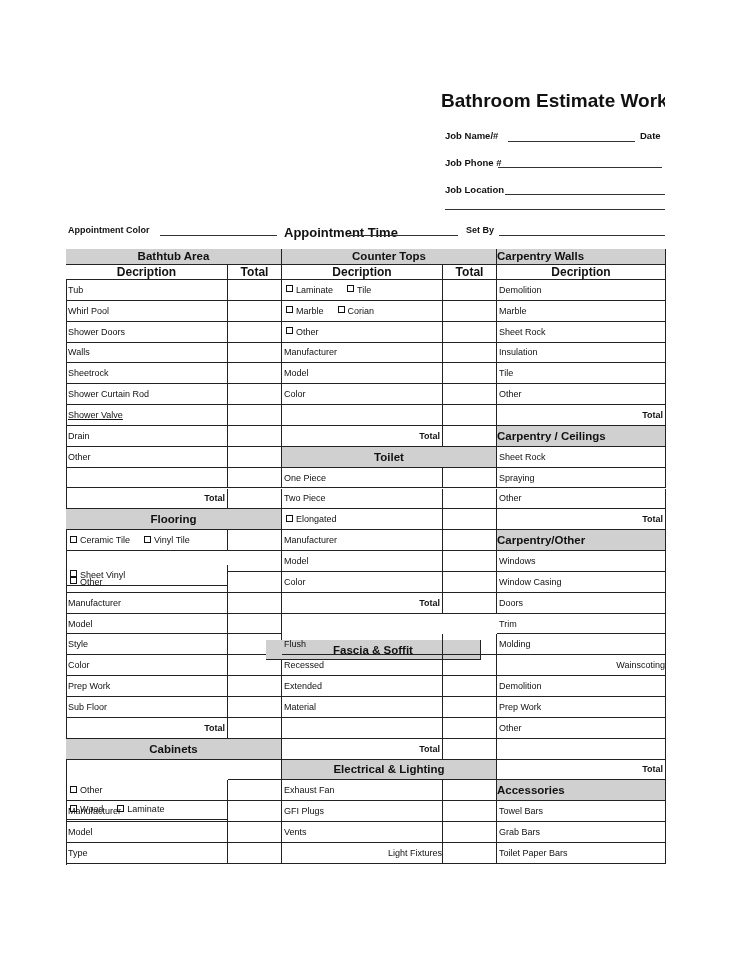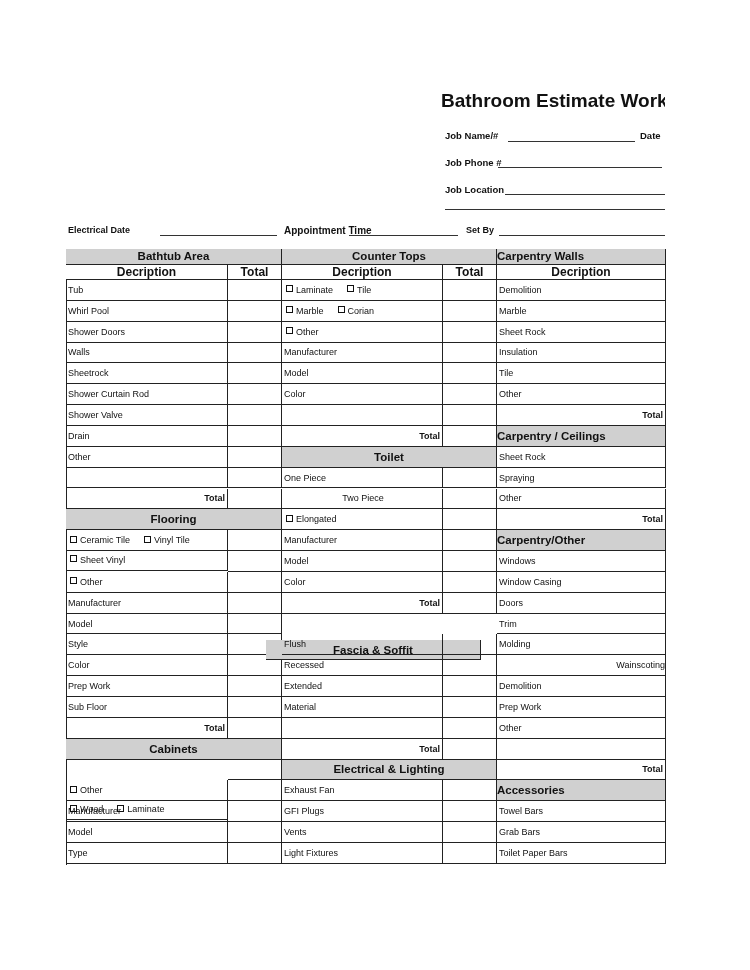--- a/index.html
+++ b/index.html
@@ -28,23 +28,23 @@
 <div class="uline" style="left:508px;top:141px;width:127px;"></div>
 <div class="field" style="left:640px;top:130px;">Date</div>
 
 <div class="field" style="left:445px;top:157px;">Job Phone #</div>
 <div class="uline" style="left:498px;top:167px;width:164px;"></div>
 
 <div class="field" style="left:445px;top:184px;">Job Location</div>
 <div class="uline" style="left:505px;top:194px;width:160px;"></div>
 <div class="uline" style="left:445px;top:209px;width:220px;"></div>
 
-<div class="field" style="left:68px;top:225px;font-size:9px;">Electrical Date</div>
+<div class="field" style="left:68px;top:225px;font-size:9px;">Appointment Color</div>
 <div class="uline" style="left:160px;top:235px;width:117px;"></div>
-<div class="field" style="left:284px;top:225px;font-size:10px;">Appointment Time</div>
+<div class="field" style="left:284px;top:225px;font-size:13px;">Appointment Time</div>
 <div class="uline" style="left:349px;top:235px;width:109px;"></div>
 <div class="field" style="left:466px;top:225px;font-size:9px;">Set By</div>
 <div class="uline" style="left:499px;top:235px;width:166px;"></div>
 
 <div class="sheet">
   <div class="topline"></div>
   <div class="leftline"></div>
   <div class="grid" id="grid">
       <div class="cell head" style="left: 0px; top: 0px; width: 216px; height: 15.5px;">
         <span>Bathtub Area</span>
@@ -72,21 +72,21 @@
       </div>
       <div class="cell " style="left: 162px; top: 93.55px; width: 54px; height: 20.85px;"></div>
       <div class="cell " style="left: 0px; top: 114.4px; width: 162px; height: 20.85px;">
         <span>Sheetrock</span>
       </div>
       <div class="cell " style="left: 162px; top: 114.4px; width: 54px; height: 20.85px;"></div>
       <div class="cell " style="left: 0px; top: 135.25px; width: 162px; height: 20.85px;">
         <span>Shower Curtain Rod</span>
       </div>
       <div class="cell " style="left: 162px; top: 135.25px; width: 54px; height: 20.85px;"></div>
-      <div class="cell " style="left: 0px; top: 156.1px; width: 162px; height: 20.85px;">
+      <div class="cell " style="left: 0px; top: 156.1px; width: 162px; height: 20.85px; text-decoration: underline;">
         <span>Shower Valve</span>
       </div>
       <div class="cell " style="left: 162px; top: 156.1px; width: 54px; height: 20.85px;"></div>
       <div class="cell " style="left: 0px; top: 176.95px; width: 162px; height: 20.85px;">
         <span>Drain</span>
       </div>
       <div class="cell " style="left: 162px; top: 176.95px; width: 54px; height: 20.85px;"></div>
       <div class="cell " style="left: 0px; top: 197.8px; width: 162px; height: 20.85px;">
         <span>Other</span>
       </div>
@@ -101,21 +101,21 @@
         <span>Flooring</span>
       </div>
       <div class="cell " style="left: 0px; top: 281.2px; width: 162px; height: 20.85px;">
         <span class="cb"></span>
         <span>Ceramic Tile</span>
         <span class="gap"></span>
         <span class="cb"></span>
         <span> Vinyl Tile</span>
       </div>
       <div class="cell " style="left: 162px; top: 281.2px; width: 54px; height: 20.85px;"></div>
-      <div class="cell " style="left: 0px; top: 301px; width: 162px; height: 20.85px;">
+      <div class="cell " style="left: 0px; top: 316px; width: 162px; height: 20.85px;">
         <span class="cb"></span>
         <span>Sheet Vinyl</span>
       </div>
       <div class="cell " style="left: 162px; top: 302.05px; width: 54px; height: 20.85px;"></div>
       <div class="cell " style="left: 0px; top: 322.9px; width: 162px; height: 20.85px;">
         <span class="cb"></span>
         <span>Other</span>
       </div>
       <div class="cell " style="left: 162px; top: 322.9px; width: 54px; height: 20.85px;"></div>
       <div class="cell " style="left: 0px; top: 343.75px; width: 162px; height: 20.85px;">
@@ -222,21 +222,21 @@
         <span>Total</span>
       </div>
       <div class="cell " style="left: 377px; top: 176.95px; width: 54px; height: 20.85px;"></div>
       <div class="cell head" style="left: 216px; top: 197.8px; width: 215px; height: 20.85px;">
         <span>Toilet</span>
       </div>
       <div class="cell " style="left: 216px; top: 218.65px; width: 161px; height: 20.85px;">
         <span>One Piece</span>
       </div>
       <div class="cell " style="left: 377px; top: 218.65px; width: 54px; height: 20.85px;"></div>
-      <div class="cell " style="left: 216px; top: 239.5px; width: 161px; height: 20.85px; justify-content: center;">
+      <div class="cell " style="left: 216px; top: 239.5px; width: 161px; height: 20.85px;">
         <span>Two Piece</span>
       </div>
       <div class="cell " style="left: 377px; top: 239.5px; width: 54px; height: 20.85px;"></div>
       <div class="cell " style="left: 216px; top: 260.35px; width: 161px; height: 20.85px;">
         <span class="cb"></span>
         <span>Elongated</span>
       </div>
       <div class="cell " style="left: 377px; top: 260.35px; width: 54px; height: 20.85px;"></div>
       <div class="cell " style="left: 216px; top: 281.2px; width: 161px; height: 20.85px;">
         <span>Manufacturer</span>
@@ -287,21 +287,21 @@
       </div>
       <div class="cell " style="left: 377px; top: 531.4px; width: 54px; height: 20.85px;"></div>
       <div class="cell " style="left: 216px; top: 552.25px; width: 161px; height: 20.85px;">
         <span>GFI Plugs</span>
       </div>
       <div class="cell " style="left: 377px; top: 552.25px; width: 54px; height: 20.85px;"></div>
       <div class="cell " style="left: 216px; top: 573.1px; width: 161px; height: 20.85px;">
         <span>Vents</span>
       </div>
       <div class="cell " style="left: 377px; top: 573.1px; width: 54px; height: 20.85px;"></div>
-      <div class="cell " style="left: 216px; top: 594px; width: 161px; height: 20.85px;">
+      <div class="cell " style="left: 216px; top: 594px; width: 161px; height: 20.85px; justify-content: flex-end;">
         <span>Light Fixtures</span>
       </div>
       <div class="cell " style="left: 377px; top: 593.95px; width: 54px; height: 20.85px;"></div>
       <div class="cell head right-head" style="left: 431px; top: 0px; width: 169px; height: 15.5px; padding-right: 1px;">
         <span>Carpentry Walls</span>
       </div>
       <div class="cell sub" style="left: 431px; top: 15.5px; width: 169px; height: 15.5px;">
         <span>Decription</span>
       </div>
       <div class="cell " style="left: 431px; top: 31px; width: 169px; height: 20.85px;">

